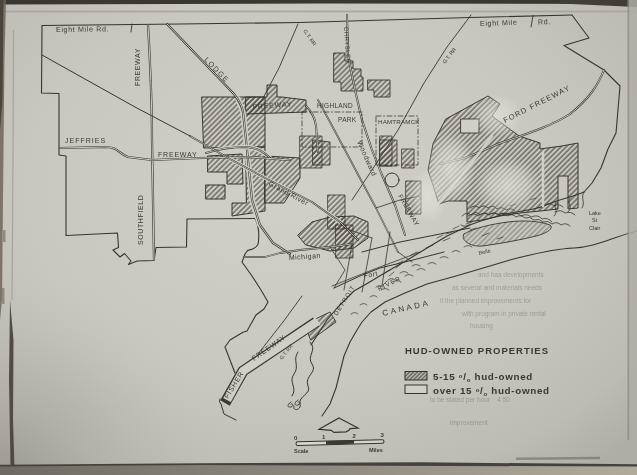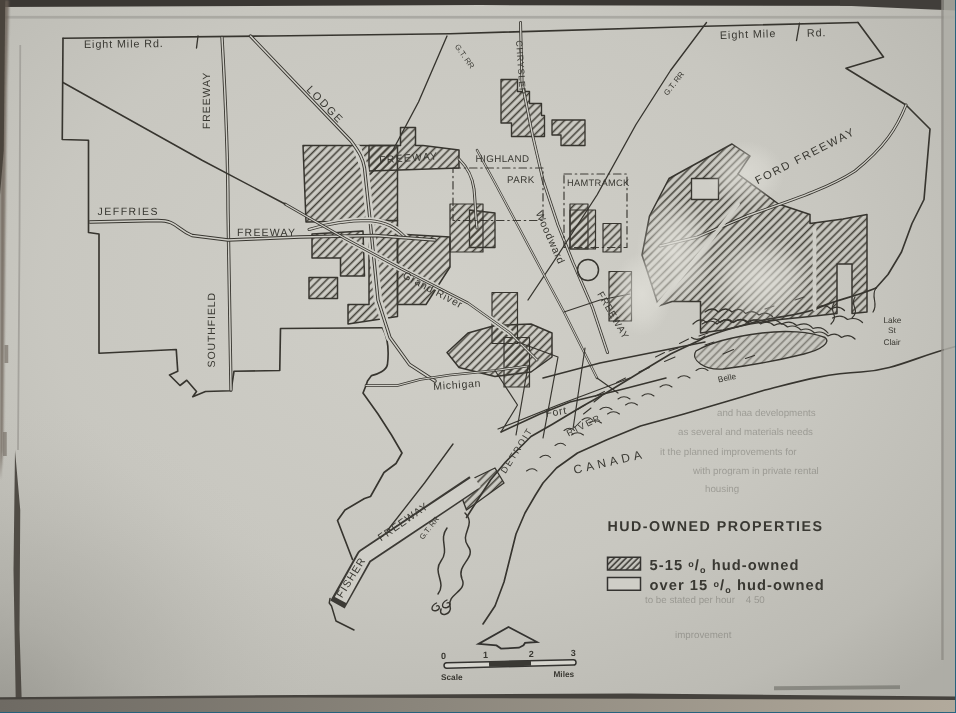--- a/index.html
+++ b/index.html
@@ -1,16 +1,16 @@
 <!DOCTYPE html>
 <html><head>
 <meta charset="utf-8">
 <style>
   html,body{margin:0;padding:0;background:#222;}
-  #frame{position:relative;width:637px;height:475px;overflow:hidden;background:#0ea5e9;
+  #frame{position:relative;width:637px;height:475px;overflow:hidden;background:#86efac;
          font-family:"Liberation Sans",sans-serif;}
   svg{position:absolute;left:0;top:0;}
   text{font-family:"Liberation Sans",sans-serif;fill:#393832;}
 </style>
 </head>
 <body>
 <div id="frame">
 <svg width="637" height="475" viewBox="0 0 637 475" style="filter:blur(0.3px)">
 <defs>
   <pattern id="hp" patternUnits="userSpaceOnUse" width="3.7" height="3.7" patternTransform="rotate(45)">

